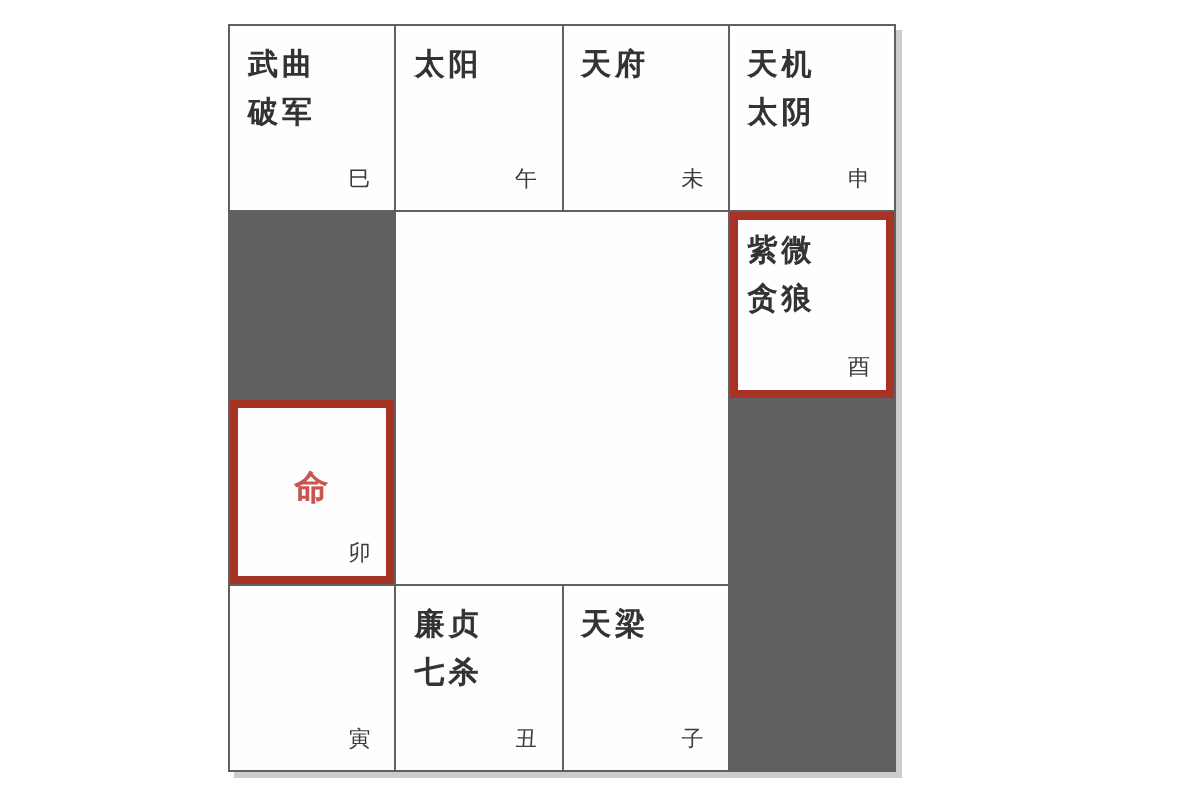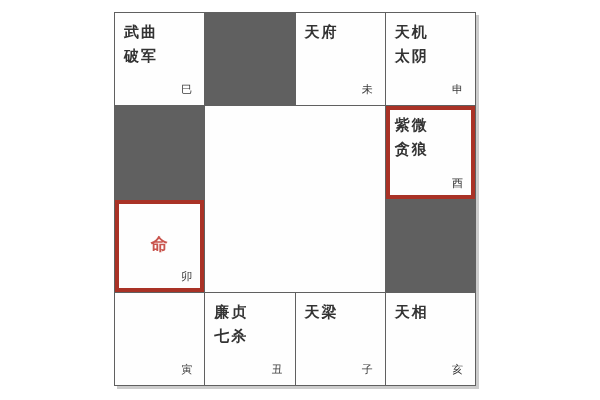--- a/index.html
+++ b/index.html
@@ -10,21 +10,21 @@
     --branch:#3a3a3a;
     --hl:#a93226;
     --ming:#c9554e;
     --shadow:#cccccc;
   }
   *{box-sizing:border-box;margin:0;padding:0;}
   html,body{width:600px;height:400px;background:var(--bg);overflow:hidden;
     font-family:"DejaVu Sans",sans-serif;}
   .stage{position:relative;width:600px;height:400px;background:var(--bg);}
   .chart-grid{
-    position:absolute;left:114px;top:12px;width:362px;height:374px;
+    position:absolute;left:114px;top:12px;width:334px;height:374px;
     display:grid;
     grid-template-columns:repeat(4,1fr);
     grid-template-rows:repeat(4,1fr);
     gap:1px;
     background:var(--line);
     border:1px solid var(--line);
     box-shadow:3px 3px 0 0 var(--shadow);
   }
   .cell{
     position:relative;
@@ -64,20 +64,24 @@
 <body>
 
 <div class="stage">
   <div class="chart-grid">
 
     <div class="cell r1 c1">
       <div class="stars">武曲
 破军</div>
       <div class="branch">巳</div>
     </div>
+    <div class="cell r1 c2">
+      <div class="stars">太阳</div>
+      <div class="branch">午</div>
+    </div>
     <div class="cell r1 c3">
       <div class="stars">天府</div>
       <div class="branch">未</div>
     </div>
     <div class="cell r1 c4">
       <div class="stars">天机
 太阴</div>
       <div class="branch">申</div>
     </div>
 
@@ -100,19 +104,15 @@
     </div>
     <div class="cell r4 c2">
       <div class="stars">廉贞
 七杀</div>
       <div class="branch">丑</div>
     </div>
     <div class="cell r4 c3">
       <div class="stars">天梁</div>
       <div class="branch">子</div>
     </div>
-    <div class="cell r4 c4">
-      <div class="stars">天相</div>
-      <div class="branch">亥</div>
-    </div>
 
   </div>
 </div>
 
 </body></html>

